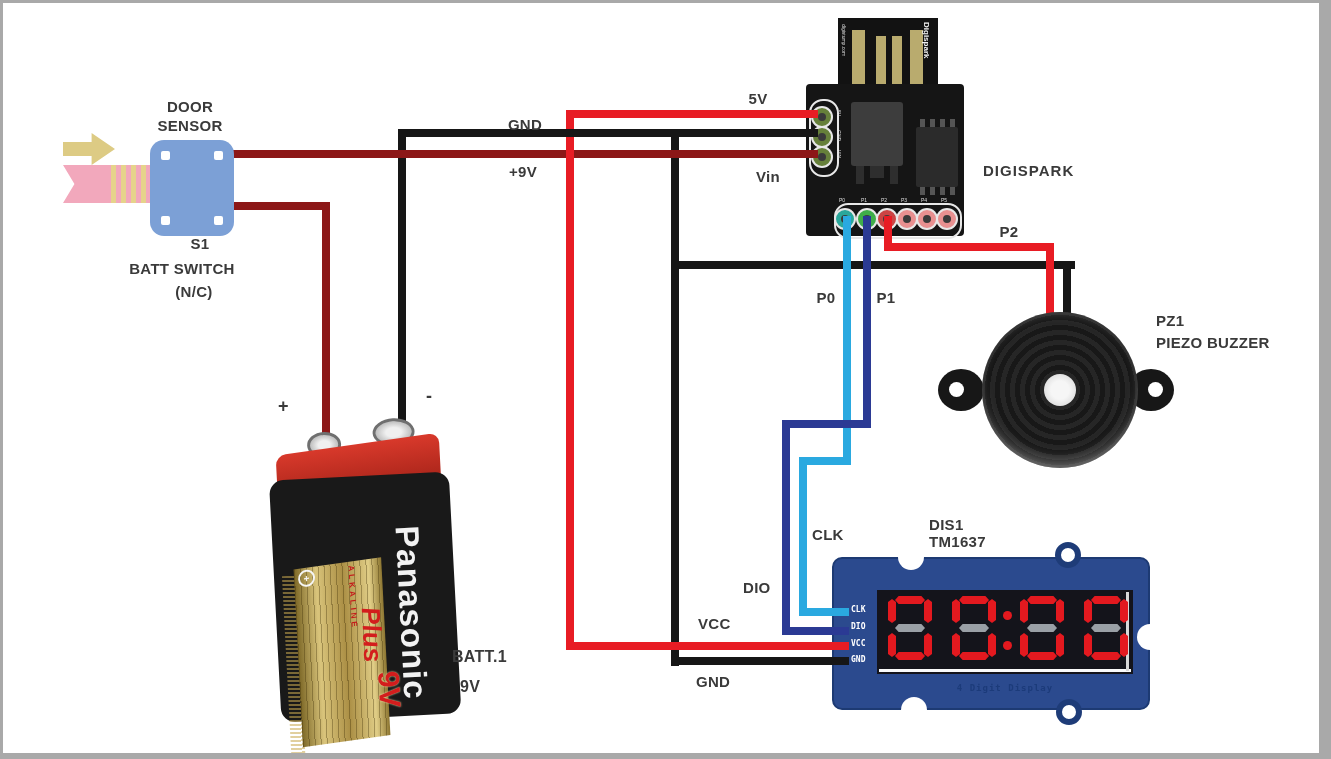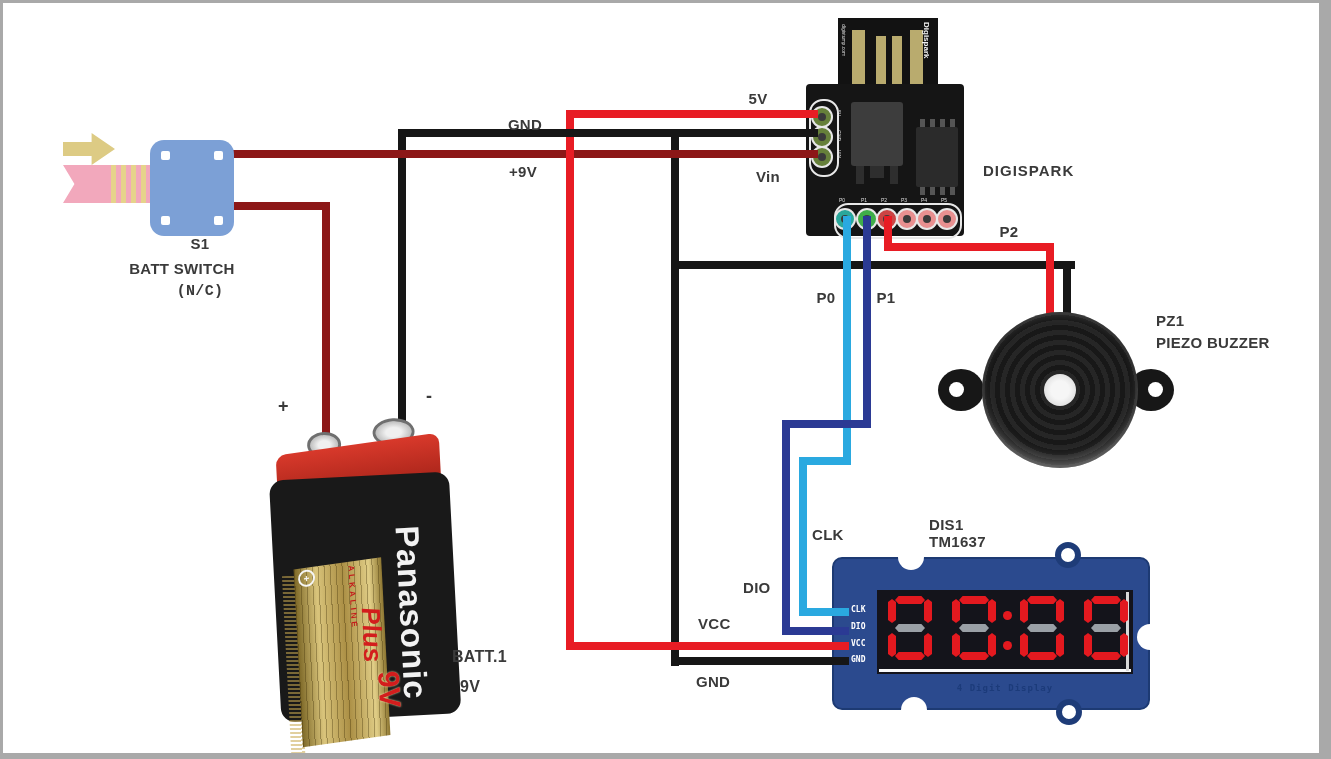--- a/index.html
+++ b/index.html
@@ -126,23 +126,27 @@
     <div class="stripe" style="left:58px;"></div>
     <div class="stripe" style="left:68px;"></div>
     <div class="stripe" style="left:78px;"></div>
   </div>
   <div class="sensor">
     <div class="hole" style="left:11px;top:11px;"></div>
     <div class="hole" style="right:11px;top:11px;"></div>
     <div class="hole" style="left:11px;bottom:11px;"></div>
     <div class="hole" style="right:11px;bottom:11px;"></div>
   </div>
+  <div class="lbl ctr" style="left:130px;top:97px;width:120px;line-height:19px;">
+    <span>DOOR</span><br>
+    <span>SENSOR</span>
+  </div>
   <div class="lbl ctr" style="left:150px;top:235px;width:100px;">S1</div>
   <div class="lbl ctr" style="left:102px;top:260px;width:160px;">BATT SWITCH</div>
-  <div class="lbl ctr" style="left:150px;top:283px;width:100px;font-family:Liberation Mono, monospace;">(N/C)</div>
+  <div class="lbl ctr" style="left:144px;top:283px;width:100px;">(N/C)</div>
 
   <div class="battery">
     <div class="term" style="left:42px;top:-2px;width:34px;height:26px;"></div>
     <div class="term" style="left:108px;top:-12px;width:42px;height:28px;"></div>
     <div class="batt-top"></div>
     <div class="batt-body">
       <div class="warncol"></div>
       <div class="gold">
         <div class="plusmark">+</div>
         <div class="alkaline vtext">ALKALINE</div>

